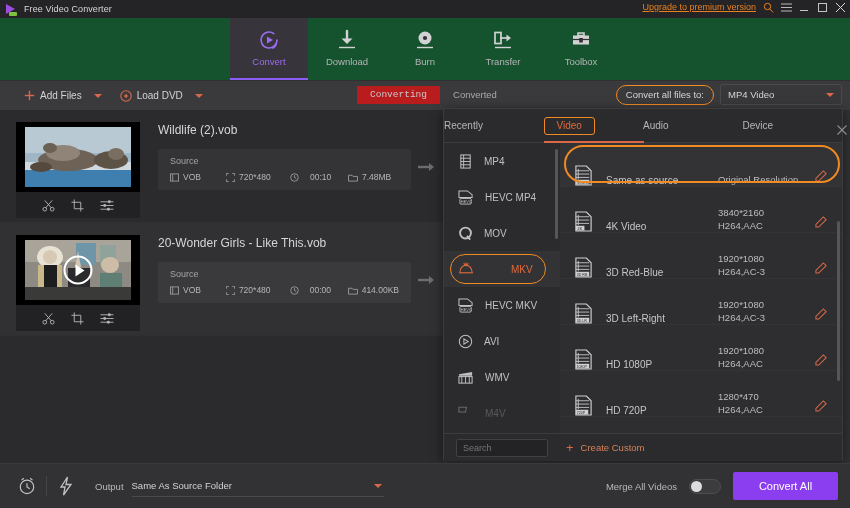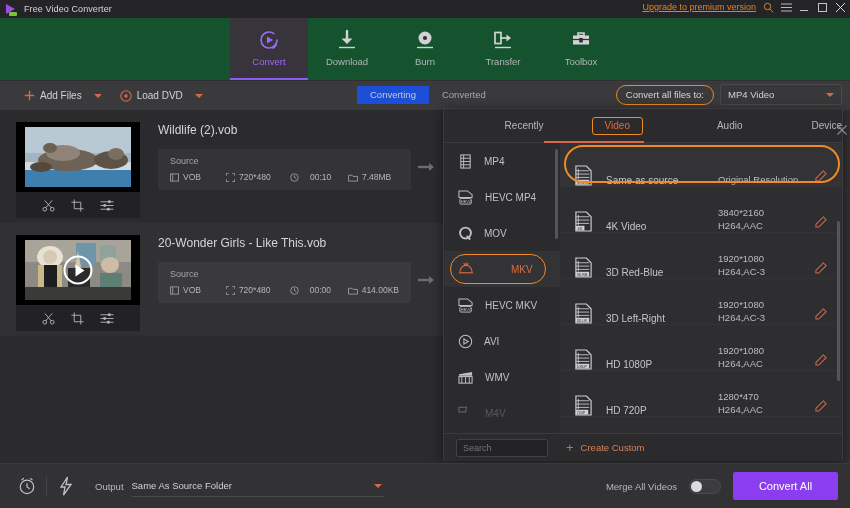--- a/index.html
+++ b/index.html
@@ -62,21 +62,21 @@
   }
   .tb-btn { display:flex; align-items:center; gap:5px; cursor:pointer; font-size:10px; color:#d3d3d5; }
   .tb-caret { width:0;height:0;border-left:4px solid transparent;border-right:4px solid transparent;border-top:4px solid #d9684a; cursor:pointer; }
   .tb-gap { width: 18px; }
   .tb-gap2 { width: 16px; }
 
   .seg-tabs { position:absolute; left:357px; top:5px; display:flex; }
   .seg {
     font-size:9.5px; padding: 3px 13px 4px; color:#a9a9ac; cursor:pointer; background: transparent;
   }
-  .seg.active { background:#1d4ed8; color:#c8c8ca; }
+  .seg.active { background:#b91c1c; color:#c8c8ca;font-family:Liberation Mono, monospace; }
 
   .convert-to { position:absolute; right:8px; top:3px; display:flex; align-items:center; gap:6px; }
   .cta-label-wrap {
     border:1.6px solid #f08a22; border-radius: 12px; padding: 3px 9px 4px;
   }
   .cta-label { font-size:9.5px; color:#d6d6d8; white-space:nowrap; }
   .cta-select {
     width:122px; background:#38383b; border:1px solid #4a4a4d; border-radius:2px;
     height:21px; display:flex; align-items:center; padding:0 7px; position:relative; cursor:pointer;
   }
@@ -114,21 +114,21 @@
   .meta { display:flex; align-items:center; gap:4px; font-size:8.5px; color:#b6b6b9; }
   .meta.m1 { width:56px; } .meta.m2 { width:64px; } .meta.m3 { width:58px;gap:11px; }
   .row-arrow { position:absolute; right:8px; top:48px; }
 
   
   .panel {
     position:absolute; left:443px; top:108px; width:400px; height:352px;
     background:#2e2e30; border:1px solid #3c3c3f; box-shadow:0 2px 10px rgba(0,0,0,.5);
   }
   .panel-tabs { height:34px; display:flex; border-bottom:1px solid #3c3c3f; position:relative; background:#2b2b2d;}
-  .ptab { flex:1; display:flex; align-items:center; justify-content:flex-end; font-size:10px; color:#b6b6b9; cursor:pointer; }
+  .ptab { flex:1; display:flex; align-items:center; justify-content:flex-start; font-size:10px; color:#b6b6b9; cursor:pointer; }
   .ptab.active { color:#e26a3a; }
   .ptab.active .ring {
     border:1.6px solid #f08a22; border-radius:3px; padding:2px 12px 3px;
   }
   .ptab-underline { position:absolute; left:100px; bottom:-1px; width:100px; height:2px; background:#d9684a; }
   .panel-body { display:flex; height:290px; }
   .fmt-col { width:116px; background:#2b2b2d; position:relative; overflow:hidden; }
   .fmt-scroll { position:absolute; right:2px; top:6px; width:3px; height:90px; background:#565659; border-radius:2px; }
   .fmt-item { height:36px; display:flex; align-items:center; padding-left:14px; gap:11px; cursor:pointer; }
   .fmt-item .lbl { font-size:10px; color:#c0c0c3; }

